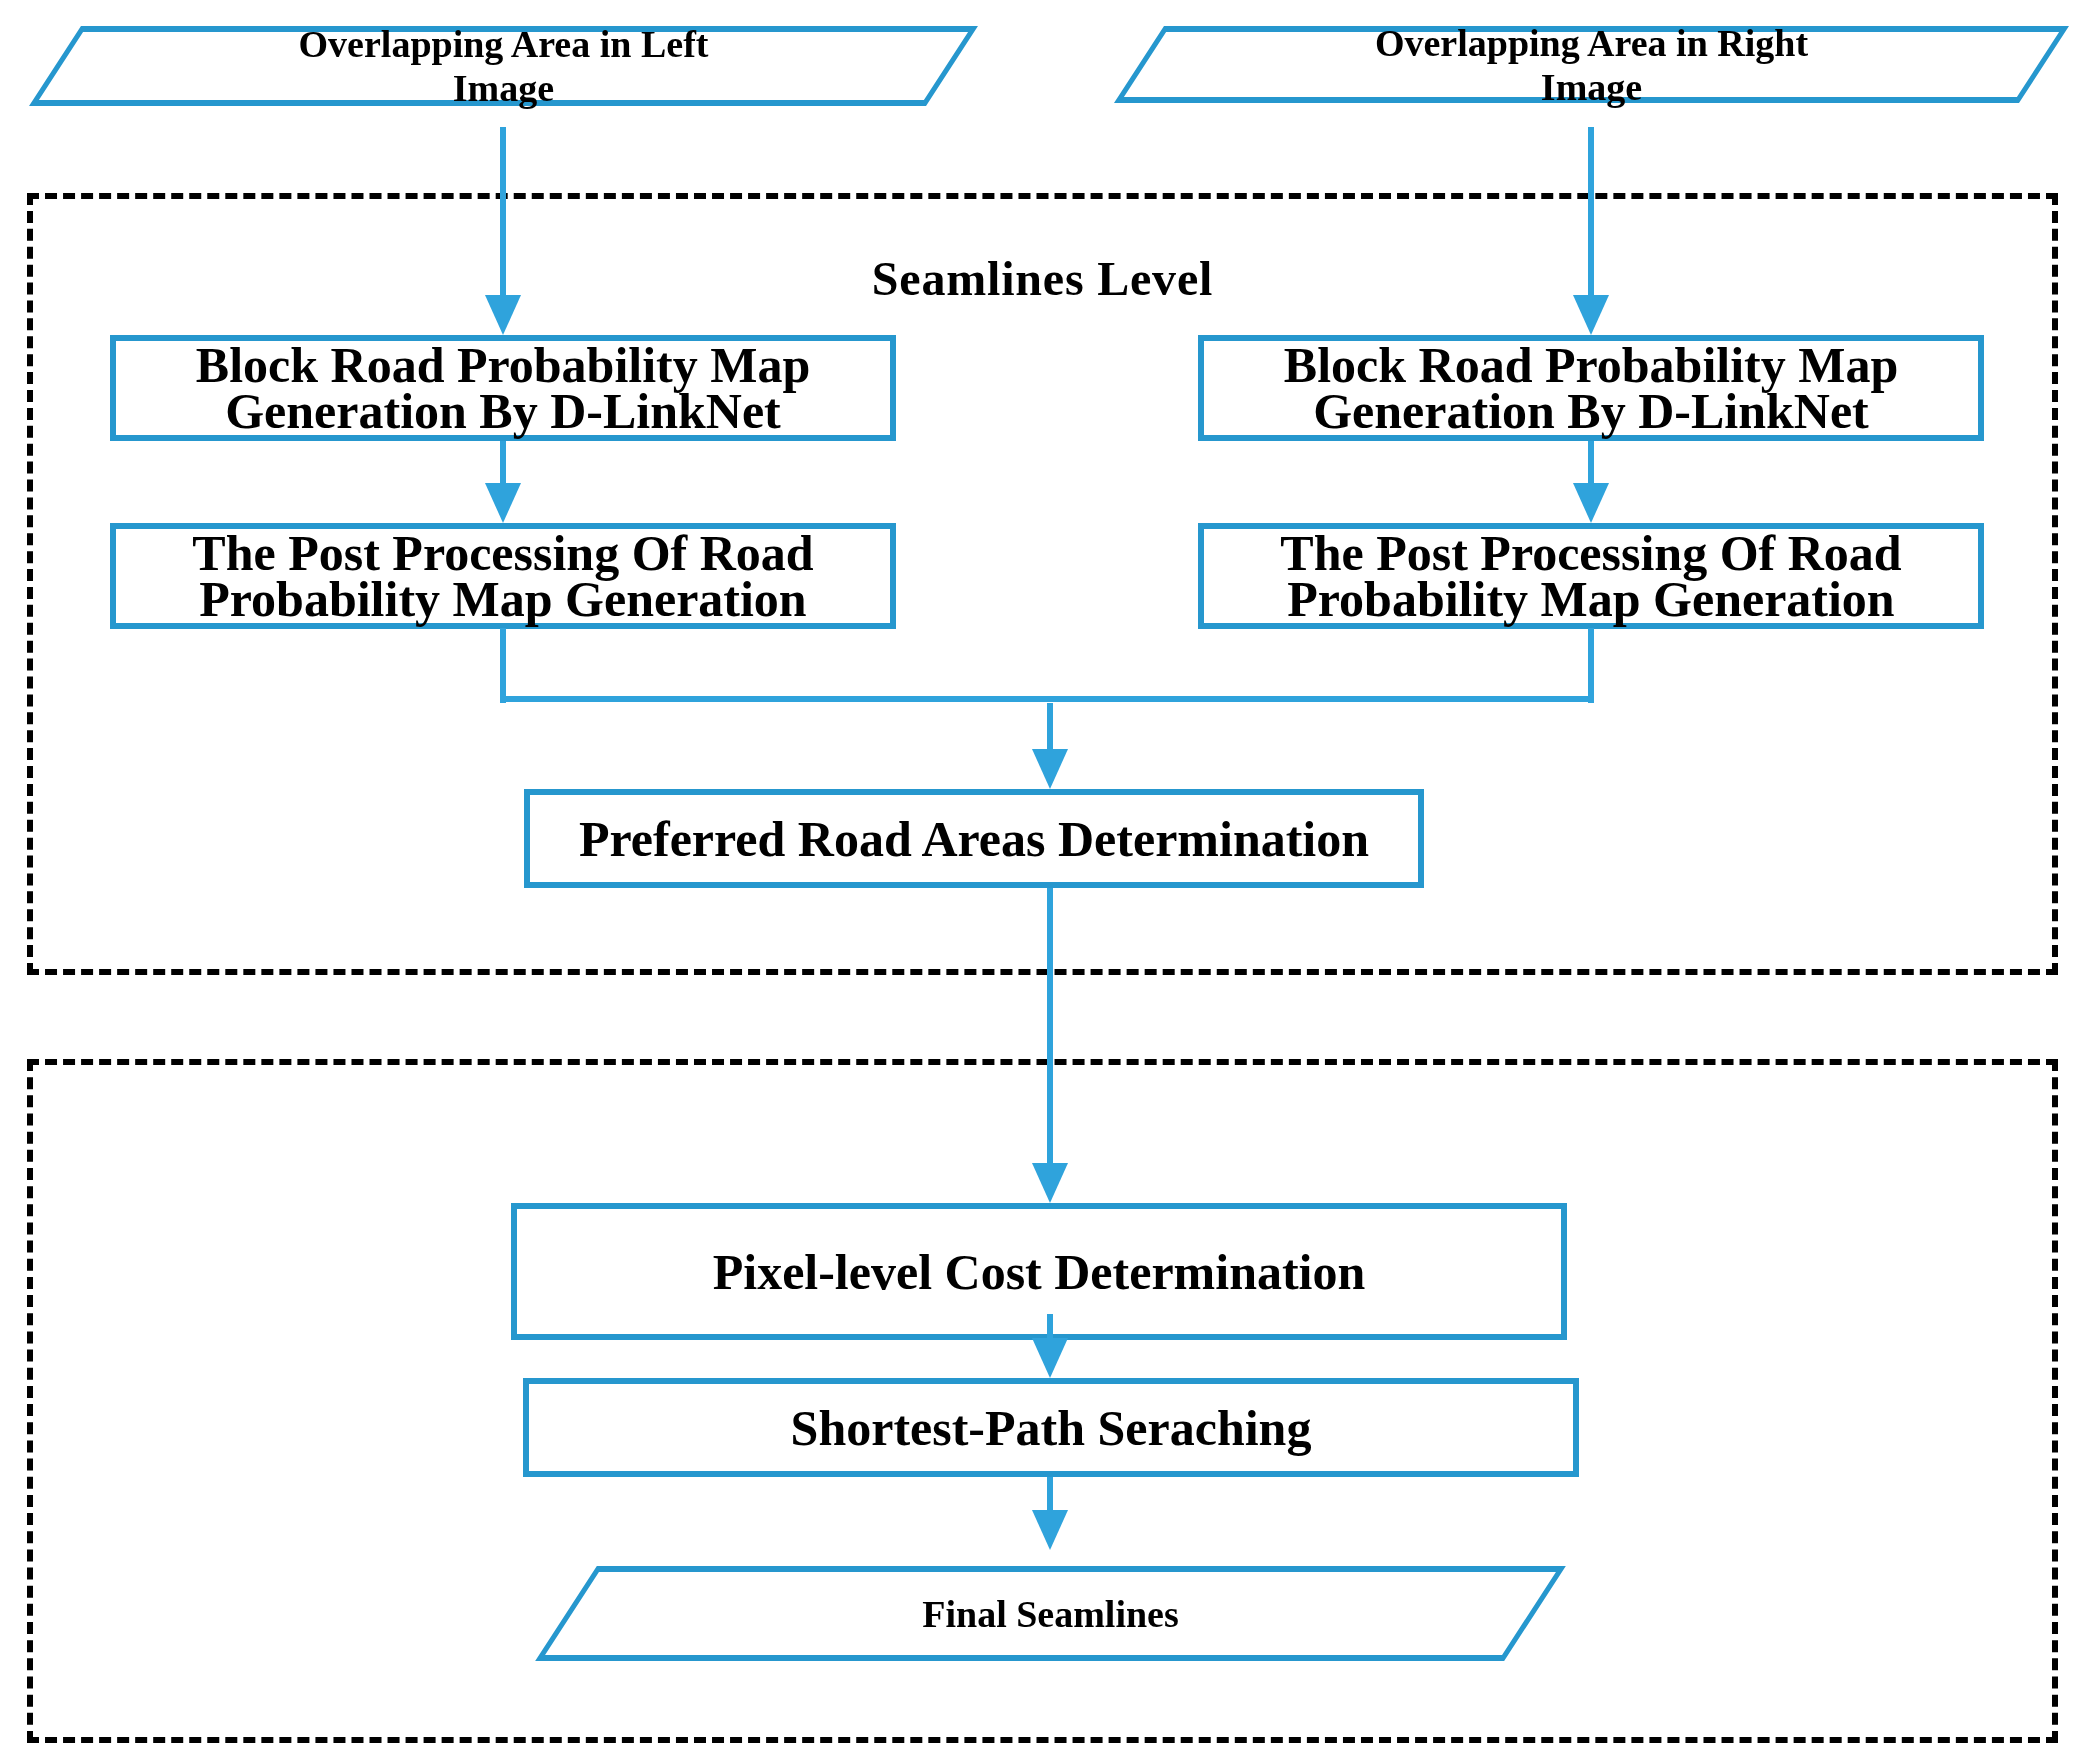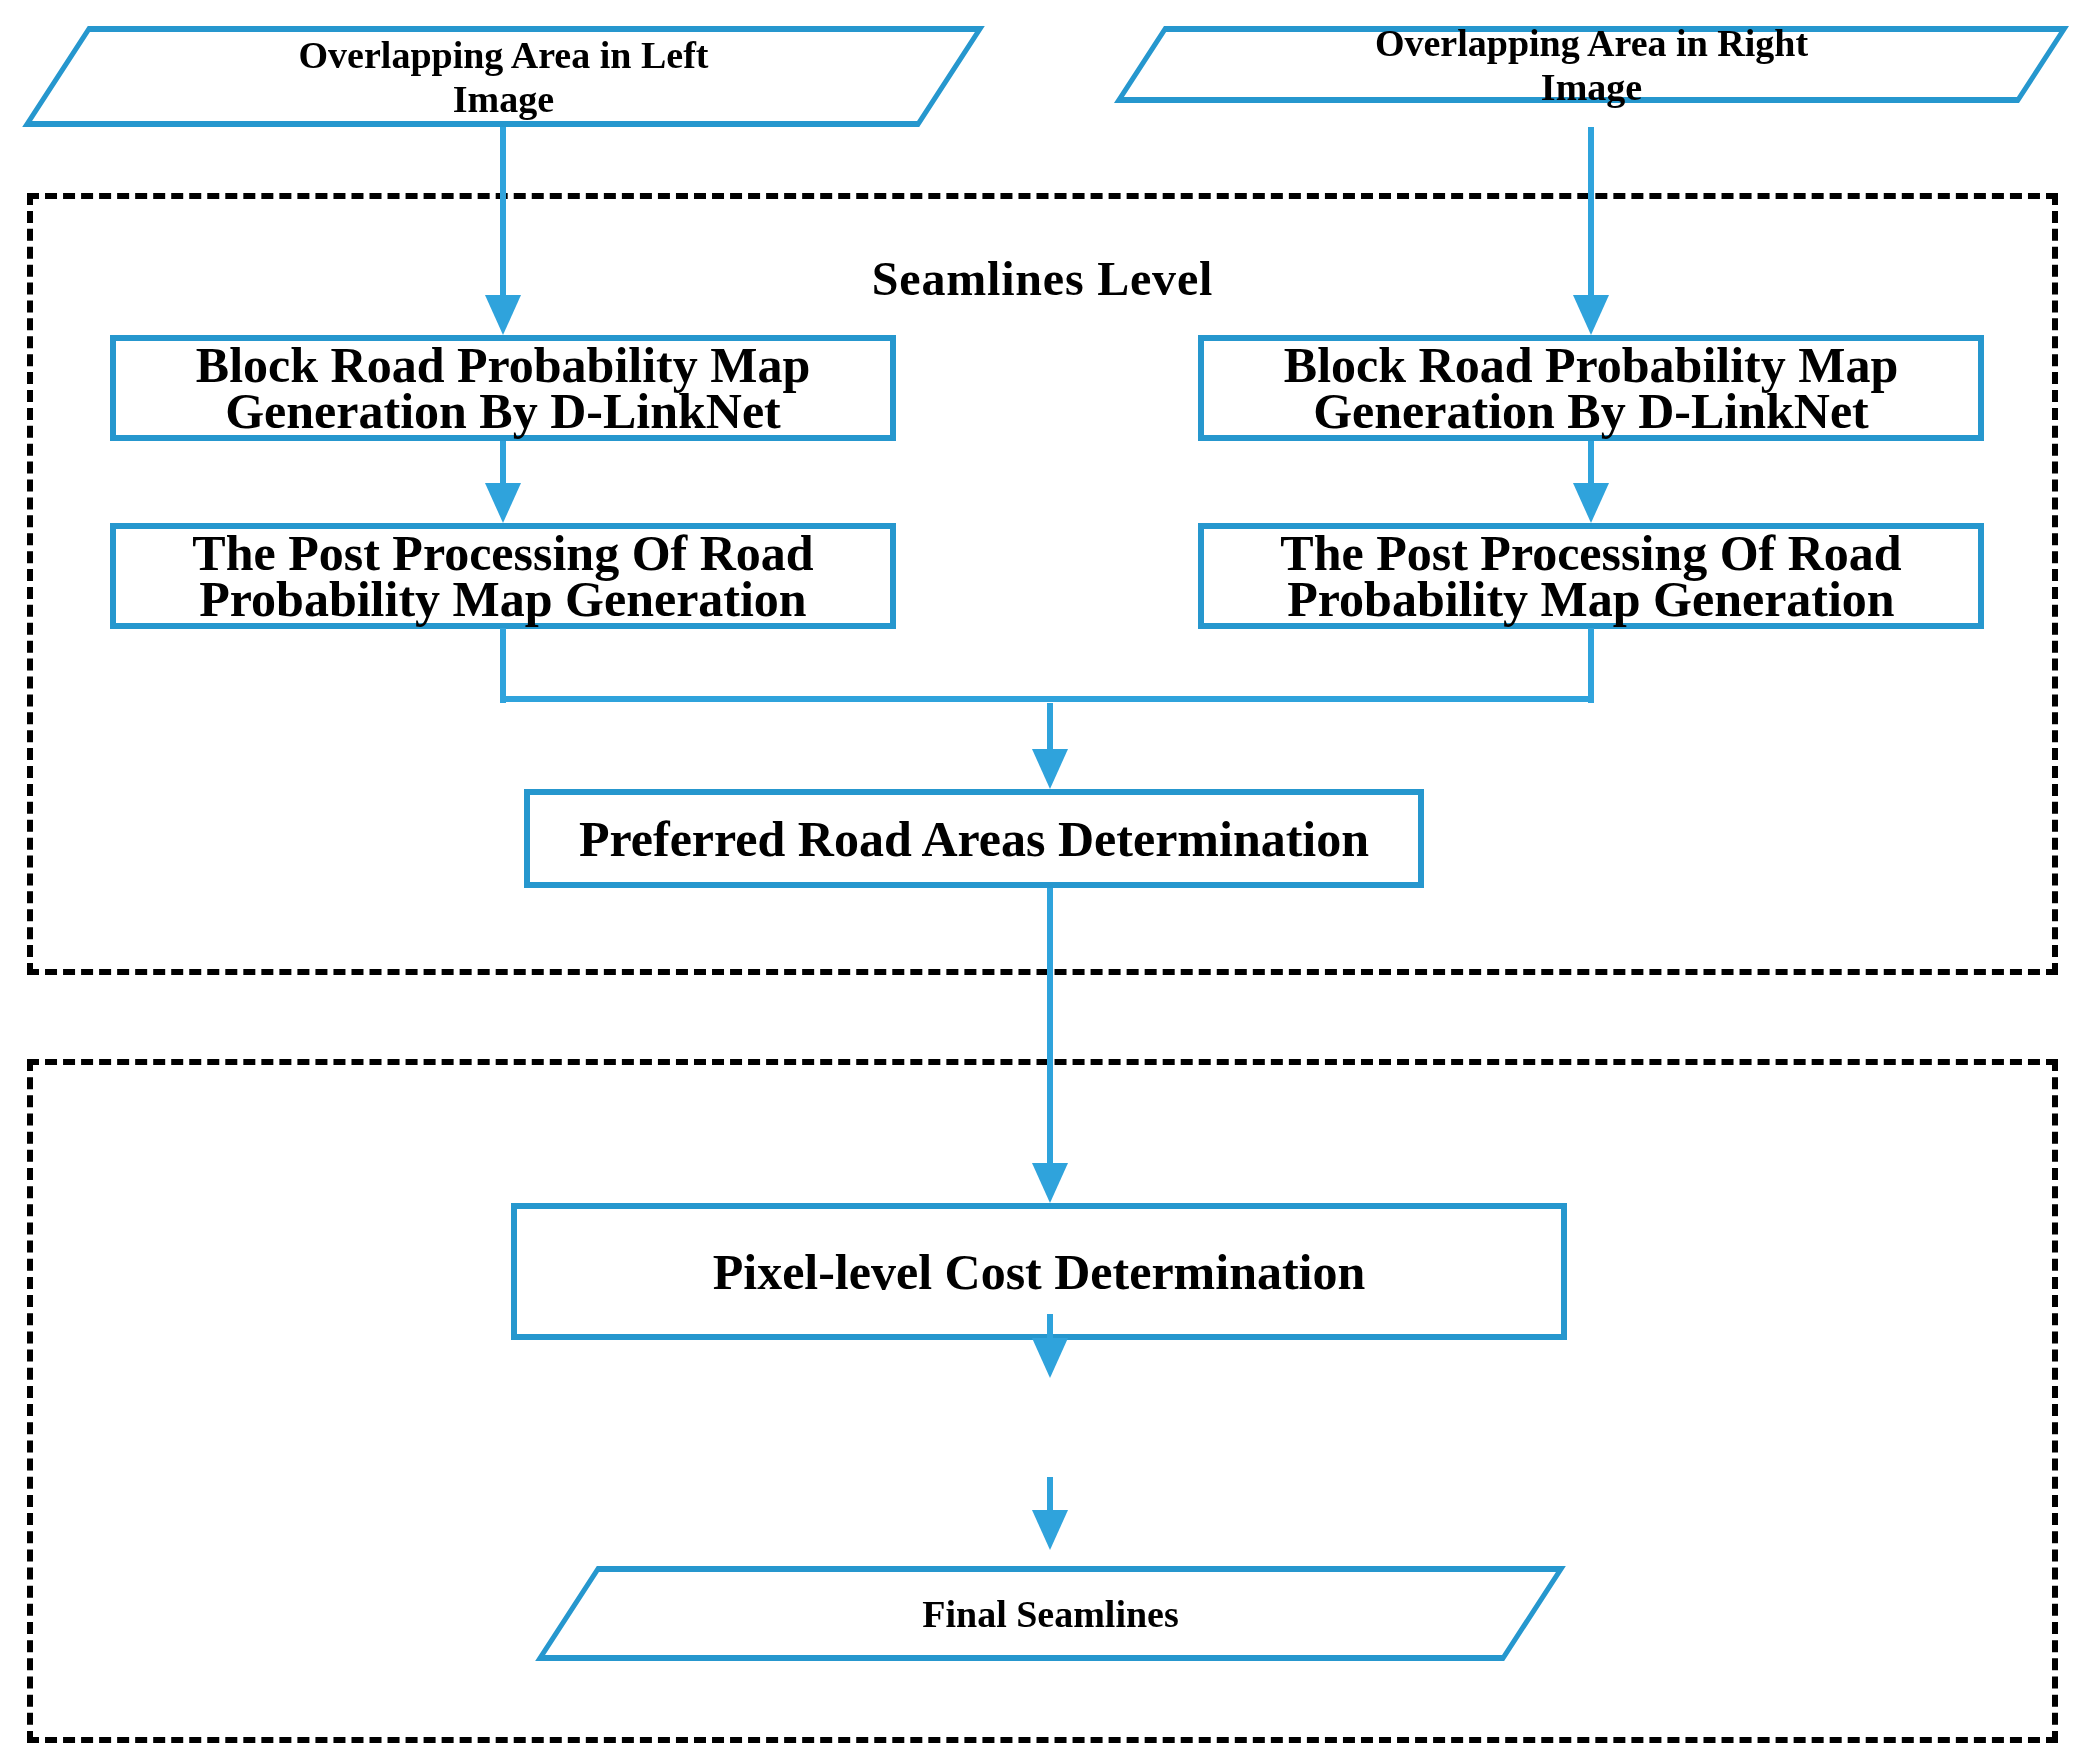--- a/index.html
+++ b/index.html
@@ -103,21 +103,21 @@
 </head>
 <body>
 
 <div id="canvas">
 
   <div class="section" style="left:27px; top:193px; width:2031px; height:782px;"></div>
   <div class="section-title" style="top:251px;">Seamlines Level</div>
 
   <div class="section" style="left:27px; top:1059px; width:2031px; height:684px;"></div>
 
-  <div class="para" style="left:55px; top:26px; width:897px; height:101px;">
+  <div class="para" style="left:55px; top:26px; width:897px; height:80px;">
     <div class="para-shape"></div>
     <div class="para-label">Overlapping Area in Left
 Image</div>
   </div>
 
   <div class="para" style="left:1139px; top:26px; width:905px; height:77px;">
     <div class="para-shape"></div>
     <div class="para-label">Overlapping Area in Right
 Image</div>
   </div>
@@ -131,20 +131,21 @@
   <div class="node" style="left:110px; top:523px; width:786px; height:106px;">The Post Processing Of Road
 Probability Map Generation</div>
 
   <div class="node" style="left:1198px; top:523px; width:786px; height:106px;">The Post Processing Of Road
 Probability Map Generation</div>
 
   <div class="node" style="left:524px; top:789px; width:900px; height:99px;">Preferred Road Areas Determination</div>
 
   <div class="node" style="left:511px; top:1203px; width:1056px; height:137px;">Pixel-level Cost Determination</div>
 
+  <div class="node" style="left:523px; top:1378px; width:1056px; height:99px;">Shortest-Path Seraching</div>
 
   <div class="para" style="left:566px; top:1550px; width:969px; height:95px;margin-top:16px;">
     <div class="para-shape"></div>
     <div class="para-label">Final Seamlines</div>
   </div>
 
   <div class="vline" style="left:500px; top:127px; height:175px;"></div>
   <div class="arrowhead" style="left:485px; top:295px;"></div>
 
   <div class="vline" style="left:1588px; top:127px; height:175px;"></div>

